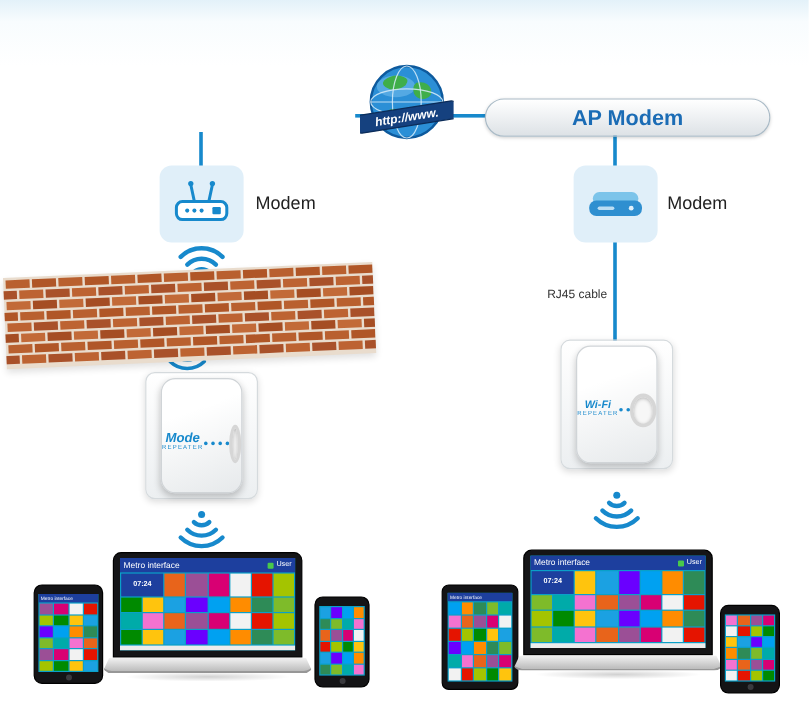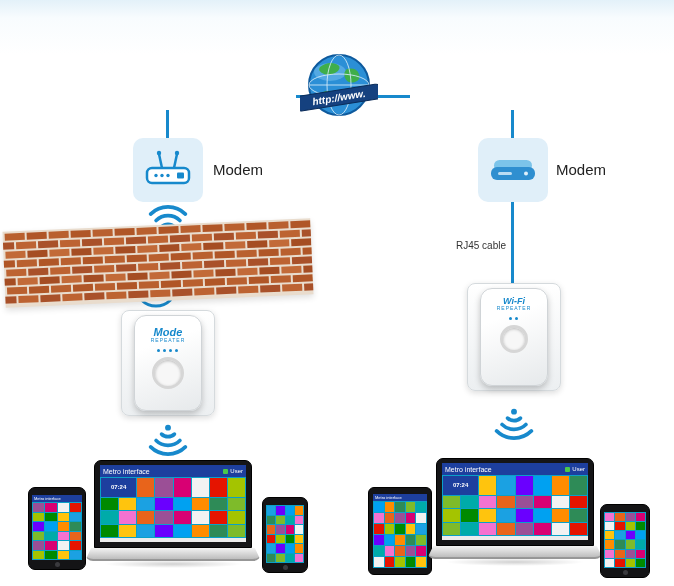--- a/index.html
+++ b/index.html
@@ -38,21 +38,21 @@
   
   .plate{
     position:absolute;background:linear-gradient(#ffffff,#eceff1);
     border:1px solid #d5dadd;border-radius:8px;
     display:flex;align-items:center;justify-content:center;
     box-shadow:0 2px 6px rgba(0,0,0,.14);
   }
   .rep-device{
     width:74%;height:93%;background:linear-gradient(160deg,#ffffff 30%,#e6e9eb);
     border-radius:12px;border:1px solid #d0d4d7;box-shadow:0 3px 6px rgba(0,0,0,.22);
-    display:flex;flex-direction:column;align-items:center;
+    display:flex;flex-direction:row;align-items:center;
     padding-top:10px;box-sizing:border-box;
   }
   .rep-brand{display:flex;flex-direction:column;align-items:center;line-height:1.15;}
   .rep-l1{color:#1789cc;font-weight:bold;font-style:italic;font-size:11px;}
   .rep-l2{color:#1789cc;font-size:5px;letter-spacing:1px;}
   .rep-leds{display:flex;gap:3px;margin:5px 0 2px;}
   .rep-leds i{width:3px;height:3px;background:#1789cc;border-radius:50%;}
   .rep-wps{
     width:26px;height:26px;border-radius:50%;border:3px solid #d6d6d6;
     background:#f7f7f7;box-shadow:inset 0 1px 3px rgba(0,0,0,.25);margin-top:3px;
@@ -106,20 +106,23 @@
 </head>
 <body>
 
 <div class="canvas">
 
   <div class="line" style="left:296px;top:95px;width:114px;height:3px"></div>
   <div class="line" style="left:166px;top:110px;width:3px;height:30px"></div>
   <div class="line" style="left:511px;top:110px;width:3px;height:30px"></div>
   <div class="line" style="left:511px;top:201px;width:3px;height:84px"></div>
 
+  <div class="pill" style="left:404px;top:82px;width:236px">
+    <span>AP Modem</span>
+  </div>
 
   <div class="globe">
     <svg width="78" height="78" viewBox="0 0 78 78">
       <circle cx="39" cy="35" r="30" fill="#2b8fd6" stroke="#0e5a9d" stroke-width="2"></circle>
       <ellipse cx="30" cy="22" rx="16" ry="9" fill="#7ec3ef" opacity="0.5"></ellipse>
       <path d="M20 17 q8 -6 16 -3 q6 2 2 7 q-8 6 -14 3 q-7 -3 -4 -7z" fill="#3fae4a"></path>
       <path d="M47 19 q9 -2 12 5 q2 6 -4 8 q-7 2 -10 -4 q-2 -6 2 -9z" fill="#3fae4a"></path>
       <path d="M23 42 q7 -3 12 1 q4 4 -1 8 q-7 4 -11 0 q-4 -5 0 -9z" fill="#3fae4a"></path>
       <ellipse cx="39" cy="35" rx="30" ry="11" fill="none" stroke="#d7ecf9" stroke-width="1" opacity=".85"></ellipse>
       <ellipse cx="39" cy="35" rx="12" ry="30" fill="none" stroke="#d7ecf9" stroke-width="1" opacity=".85"></ellipse>

